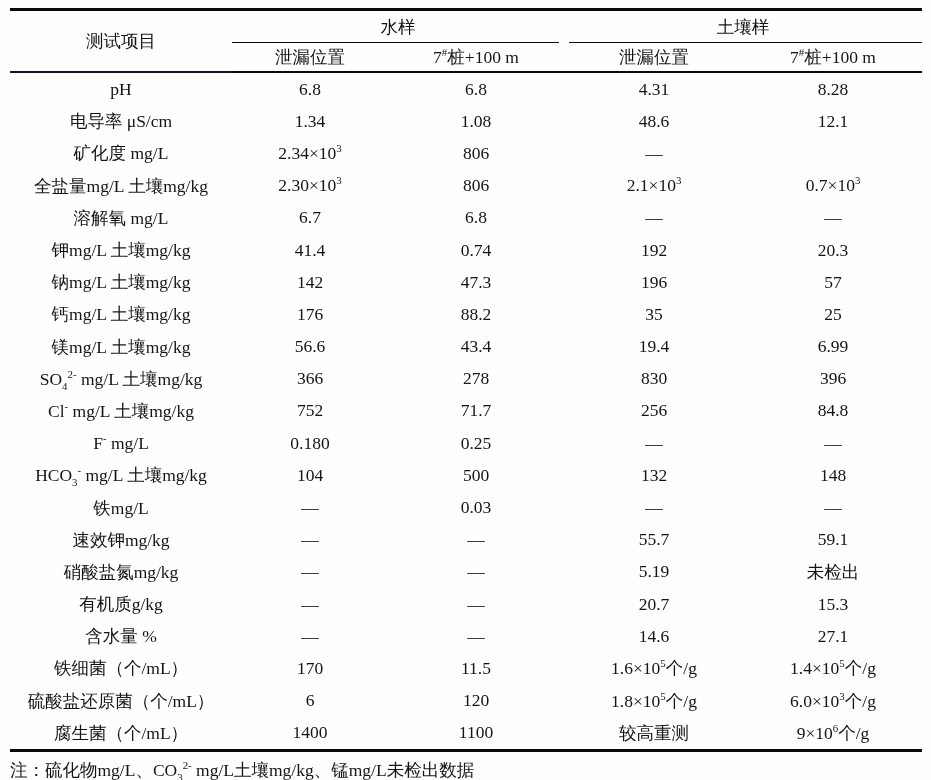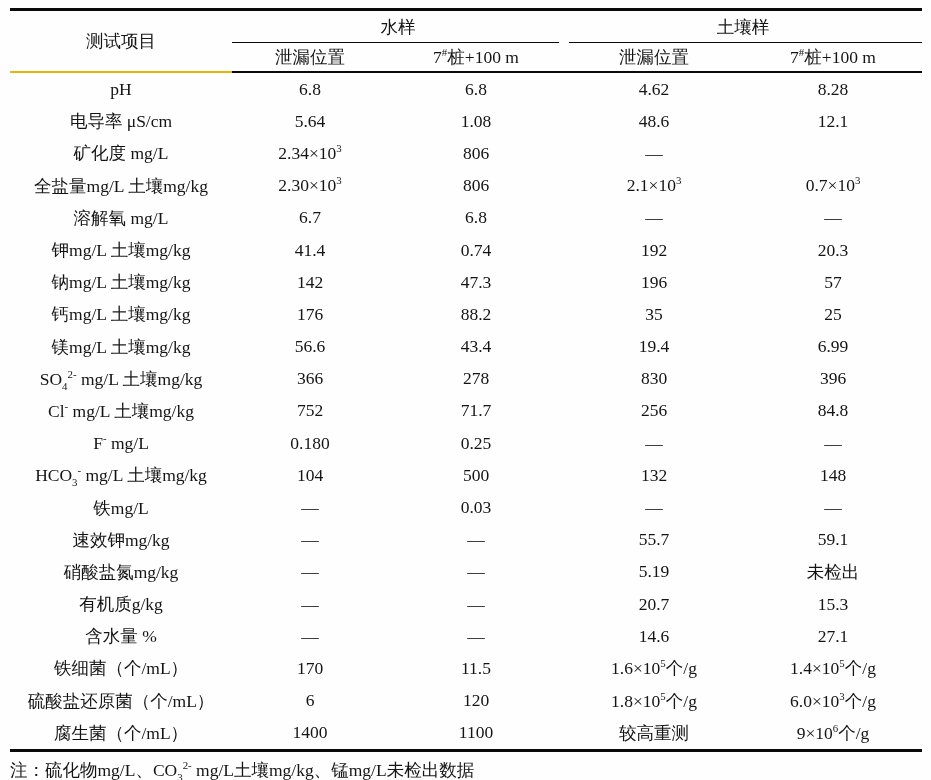--- a/index.html
+++ b/index.html
@@ -27,21 +27,21 @@
     font-weight:normal;
     text-align:center;
     vertical-align:middle;
     padding:0;
     font-size:17.5px;
     white-space:nowrap;
     overflow:hidden;
   }
   thead tr.group-row th{height:32px;}
   thead tr.sub-row th{height:28px;border-bottom:2px solid #0a0a0a;}
-  th.item-head{border-bottom:2px solid #eab308;font-family:Liberation Serif, serif;}
+  th.item-head{border-bottom:2px solid #0f172a;font-family:Liberation Serif, serif;}
   th.group{position:relative;}
   th.group::after{
     content:"";
     position:absolute;
     bottom:0;height:0;
     border-bottom:1.5px solid #0a0a0a;
   }
   th.group.water::after{left:0;right:5px;}
   th.group.soil::after{left:5px;right:0;}
   tbody td{height:32.2px;}
@@ -77,26 +77,26 @@
         <th>7<sup>#</sup>桩+100 m</th>
         <th>泄漏位置</th>
         <th>7<sup>#</sup>桩+100 m</th>
       </tr>
     </thead>
     <tbody>
         <tr>
           <td>pH</td>
           <td>6.8</td>
           <td>6.8</td>
-          <td>4.62</td>
+          <td>4.31</td>
           <td>8.28</td>
         </tr>
         <tr>
           <td>电导率 μS/cm</td>
-          <td>5.64</td>
+          <td>1.34</td>
           <td>1.08</td>
           <td>48.6</td>
           <td>12.1</td>
         </tr>
         <tr>
           <td>矿化度 mg/L</td>
           <td>2.34×10<sup>3</sup></td>
           <td>806</td>
           <td>—</td>
           <td></td>

